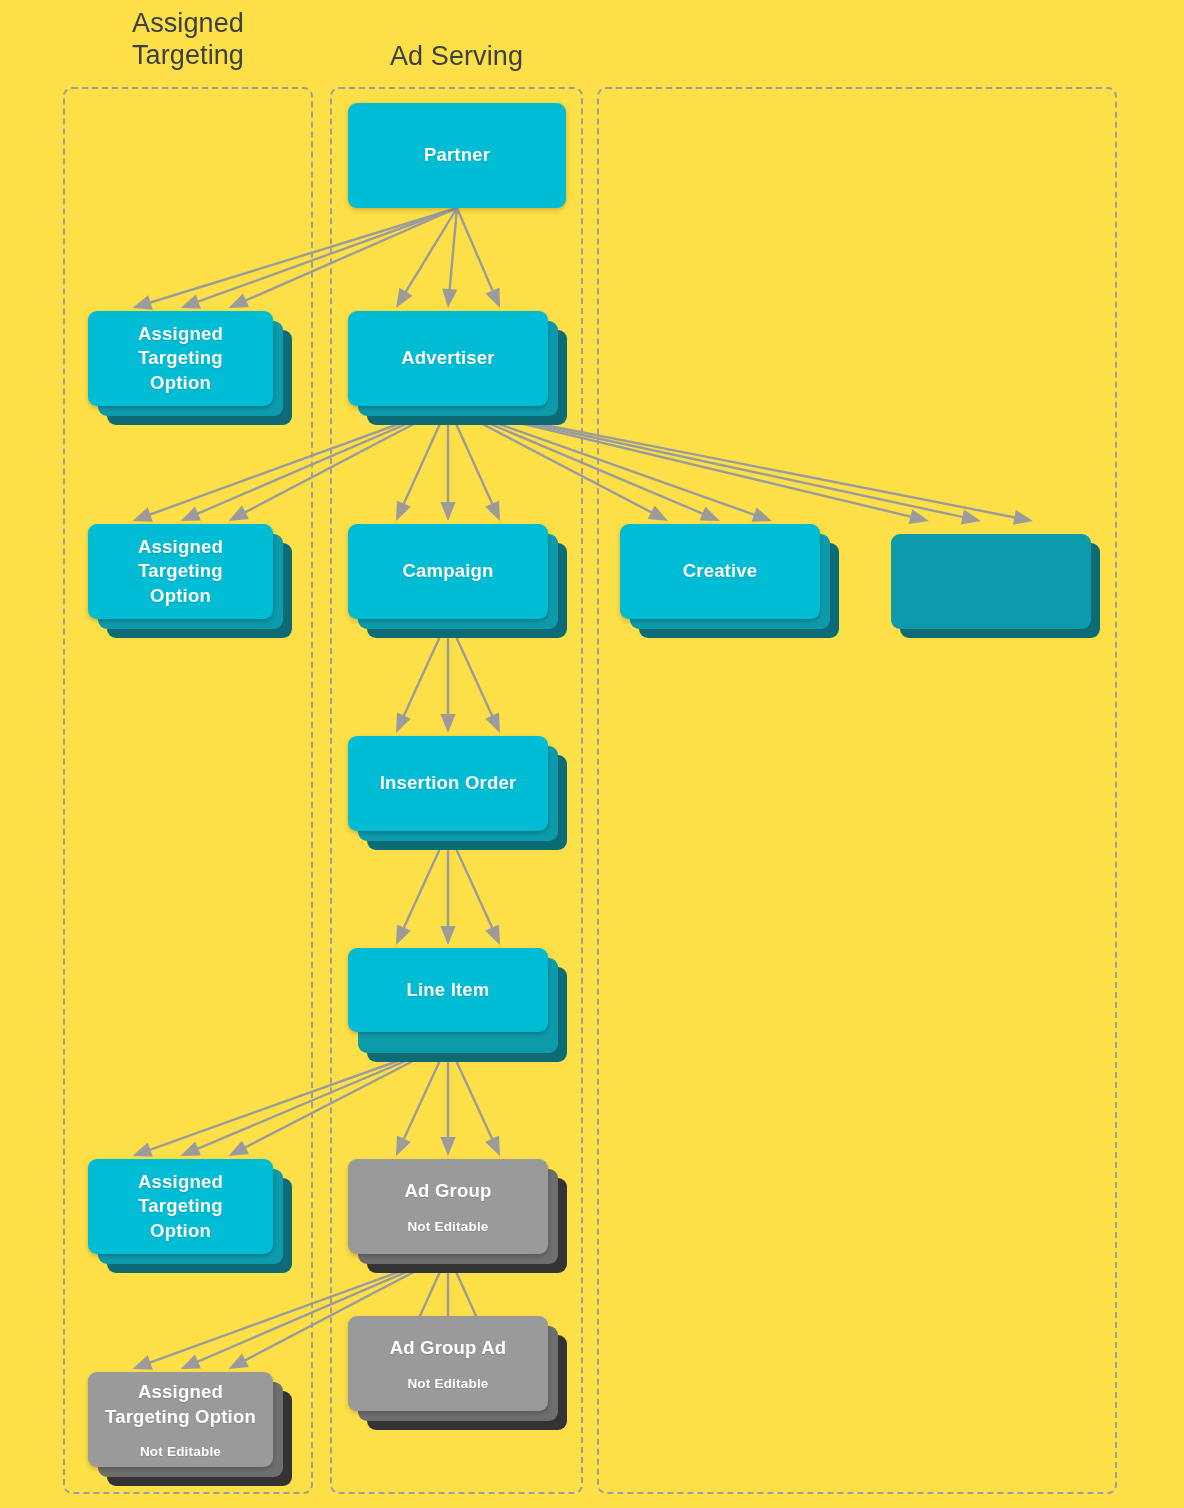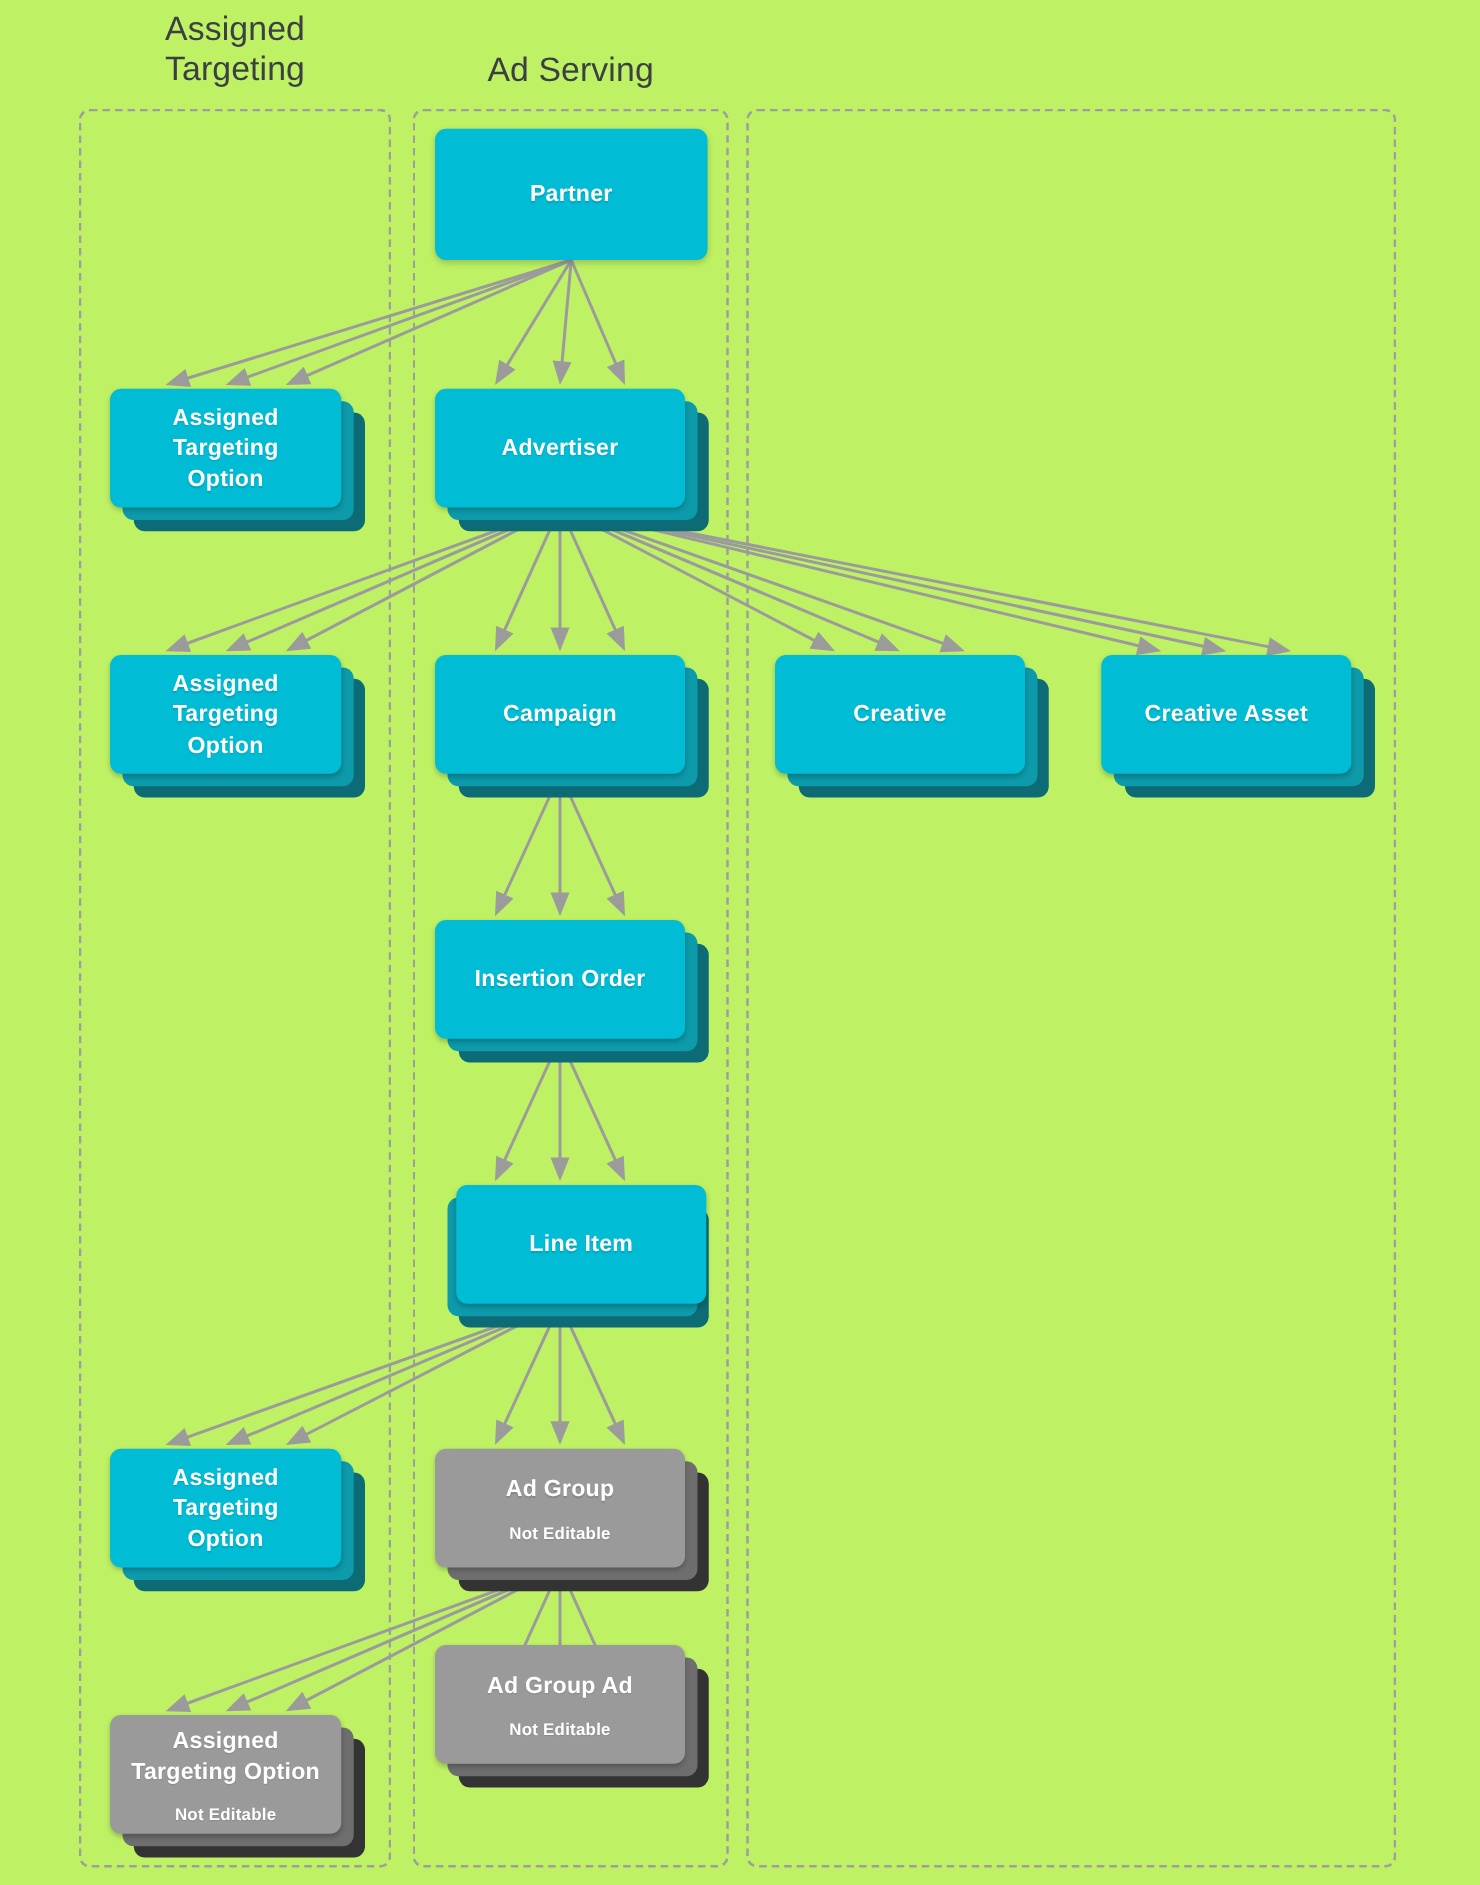--- a/index.html
+++ b/index.html
@@ -6,21 +6,21 @@
   html, body {
     margin: 0; padding: 0;
     background: #ffffff;
     font-family: "Liberation Sans", sans-serif;
   }
   #stage {
     position: relative;
     width: 1184px;
     height: 1508px;
     overflow: hidden;
-    background: #bef264;
+    background: #fde047;
   }
 
   
   .col-header {
     position: absolute;
     text-align: center;
     color: #3c4043;
     font-size: 27px;
     font-weight: 400;
     line-height: 1.17;
@@ -215,35 +215,32 @@
       <div class="node" style="left: 620px; top: 524px; width: 219px; height: 114px;">
         <div class="layer l3" style="width: 200px; height: 95px; background: rgb(12, 107, 116);"></div>
         <div class="layer l2" style="width: 200px; height: 95px; background: rgb(13, 154, 170);"></div>
         <div class="layer l1 face" style="width: 200px; height: 95px; background: rgb(0, 188, 212);">
           <div class="title">Creative</div>
         </div>
       </div>
       <div class="node" style="left: 881px; top: 524px; width: 219px; height: 114px;">
         <div class="layer l3" style="width: 200px; height: 95px; background: rgb(12, 107, 116);"></div>
         <div class="layer l2" style="width: 200px; height: 95px; background: rgb(13, 154, 170);"></div>
-        <div class="layer l1 face" style="width: 200px; height: 95px; background: rgb(0, 188, 212);">
-          <div class="title">Creative Asset</div>
-        </div>
       </div>
       <div class="node" style="left: 348px; top: 736px; width: 219px; height: 114px; padding-left: 48px;">
         <div class="layer l3" style="width: 200px; height: 95px; background: rgb(12, 107, 116);"></div>
         <div class="layer l2" style="width: 200px; height: 95px; background: rgb(13, 154, 170);"></div>
         <div class="layer l1 face" style="width: 200px; height: 95px; background: rgb(0, 188, 212);">
           <div class="title">Insertion Order</div>
         </div>
       </div>
       <div class="node" style="left: 348px; top: 948px; width: 219px; height: 114px;">
         <div class="layer l3" style="width: 200px; height: 95px; background: rgb(12, 107, 116);"></div>
         <div class="layer l2" style="width: 200px; height: 95px; background: rgb(13, 154, 170);"></div>
-        <div class="layer l1 face" style="width: 200px; height: 95px; background: rgb(0, 188, 212); margin-left: 17px;">
+        <div class="layer l1 face" style="width: 200px; height: 84px; background: rgb(0, 188, 212);">
           <div class="title">Line Item</div>
         </div>
       </div>
       <div class="node" style="left: 88px; top: 1159px; width: 204px; height: 114px;">
         <div class="layer l3" style="width: 185px; height: 95px; background: rgb(12, 107, 116);"></div>
         <div class="layer l2" style="width: 185px; height: 95px; background: rgb(13, 154, 170);"></div>
         <div class="layer l1 face" style="width: 185px; height: 95px; background: rgb(0, 188, 212);">
           <div class="title">Assigned
 Targeting
 Option</div>

